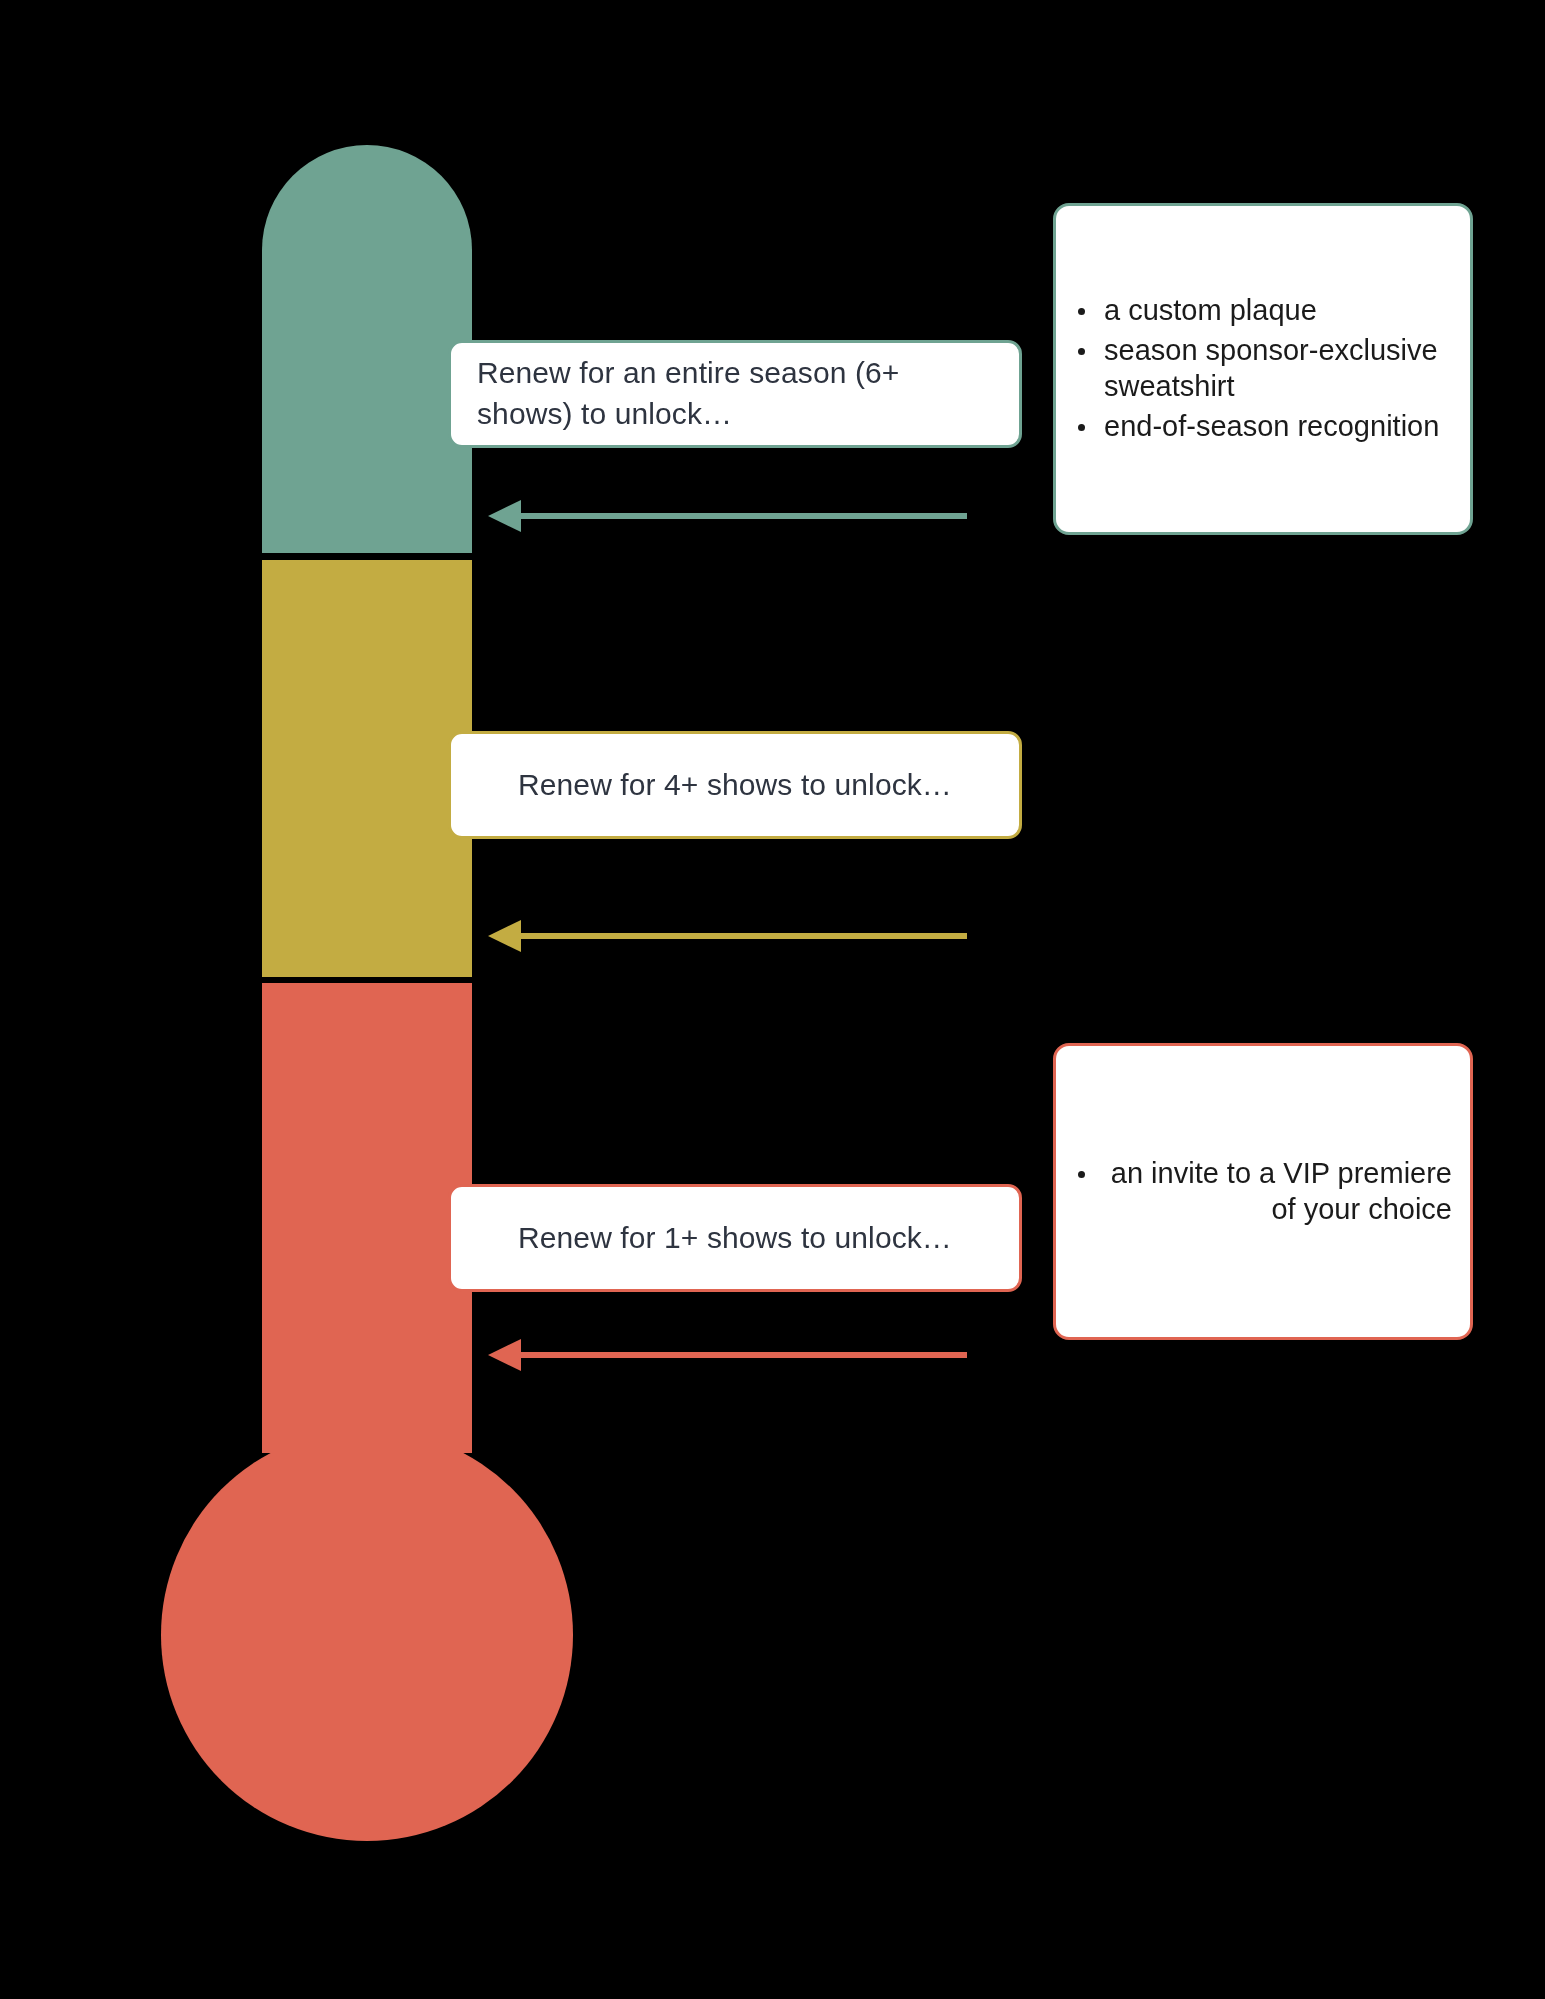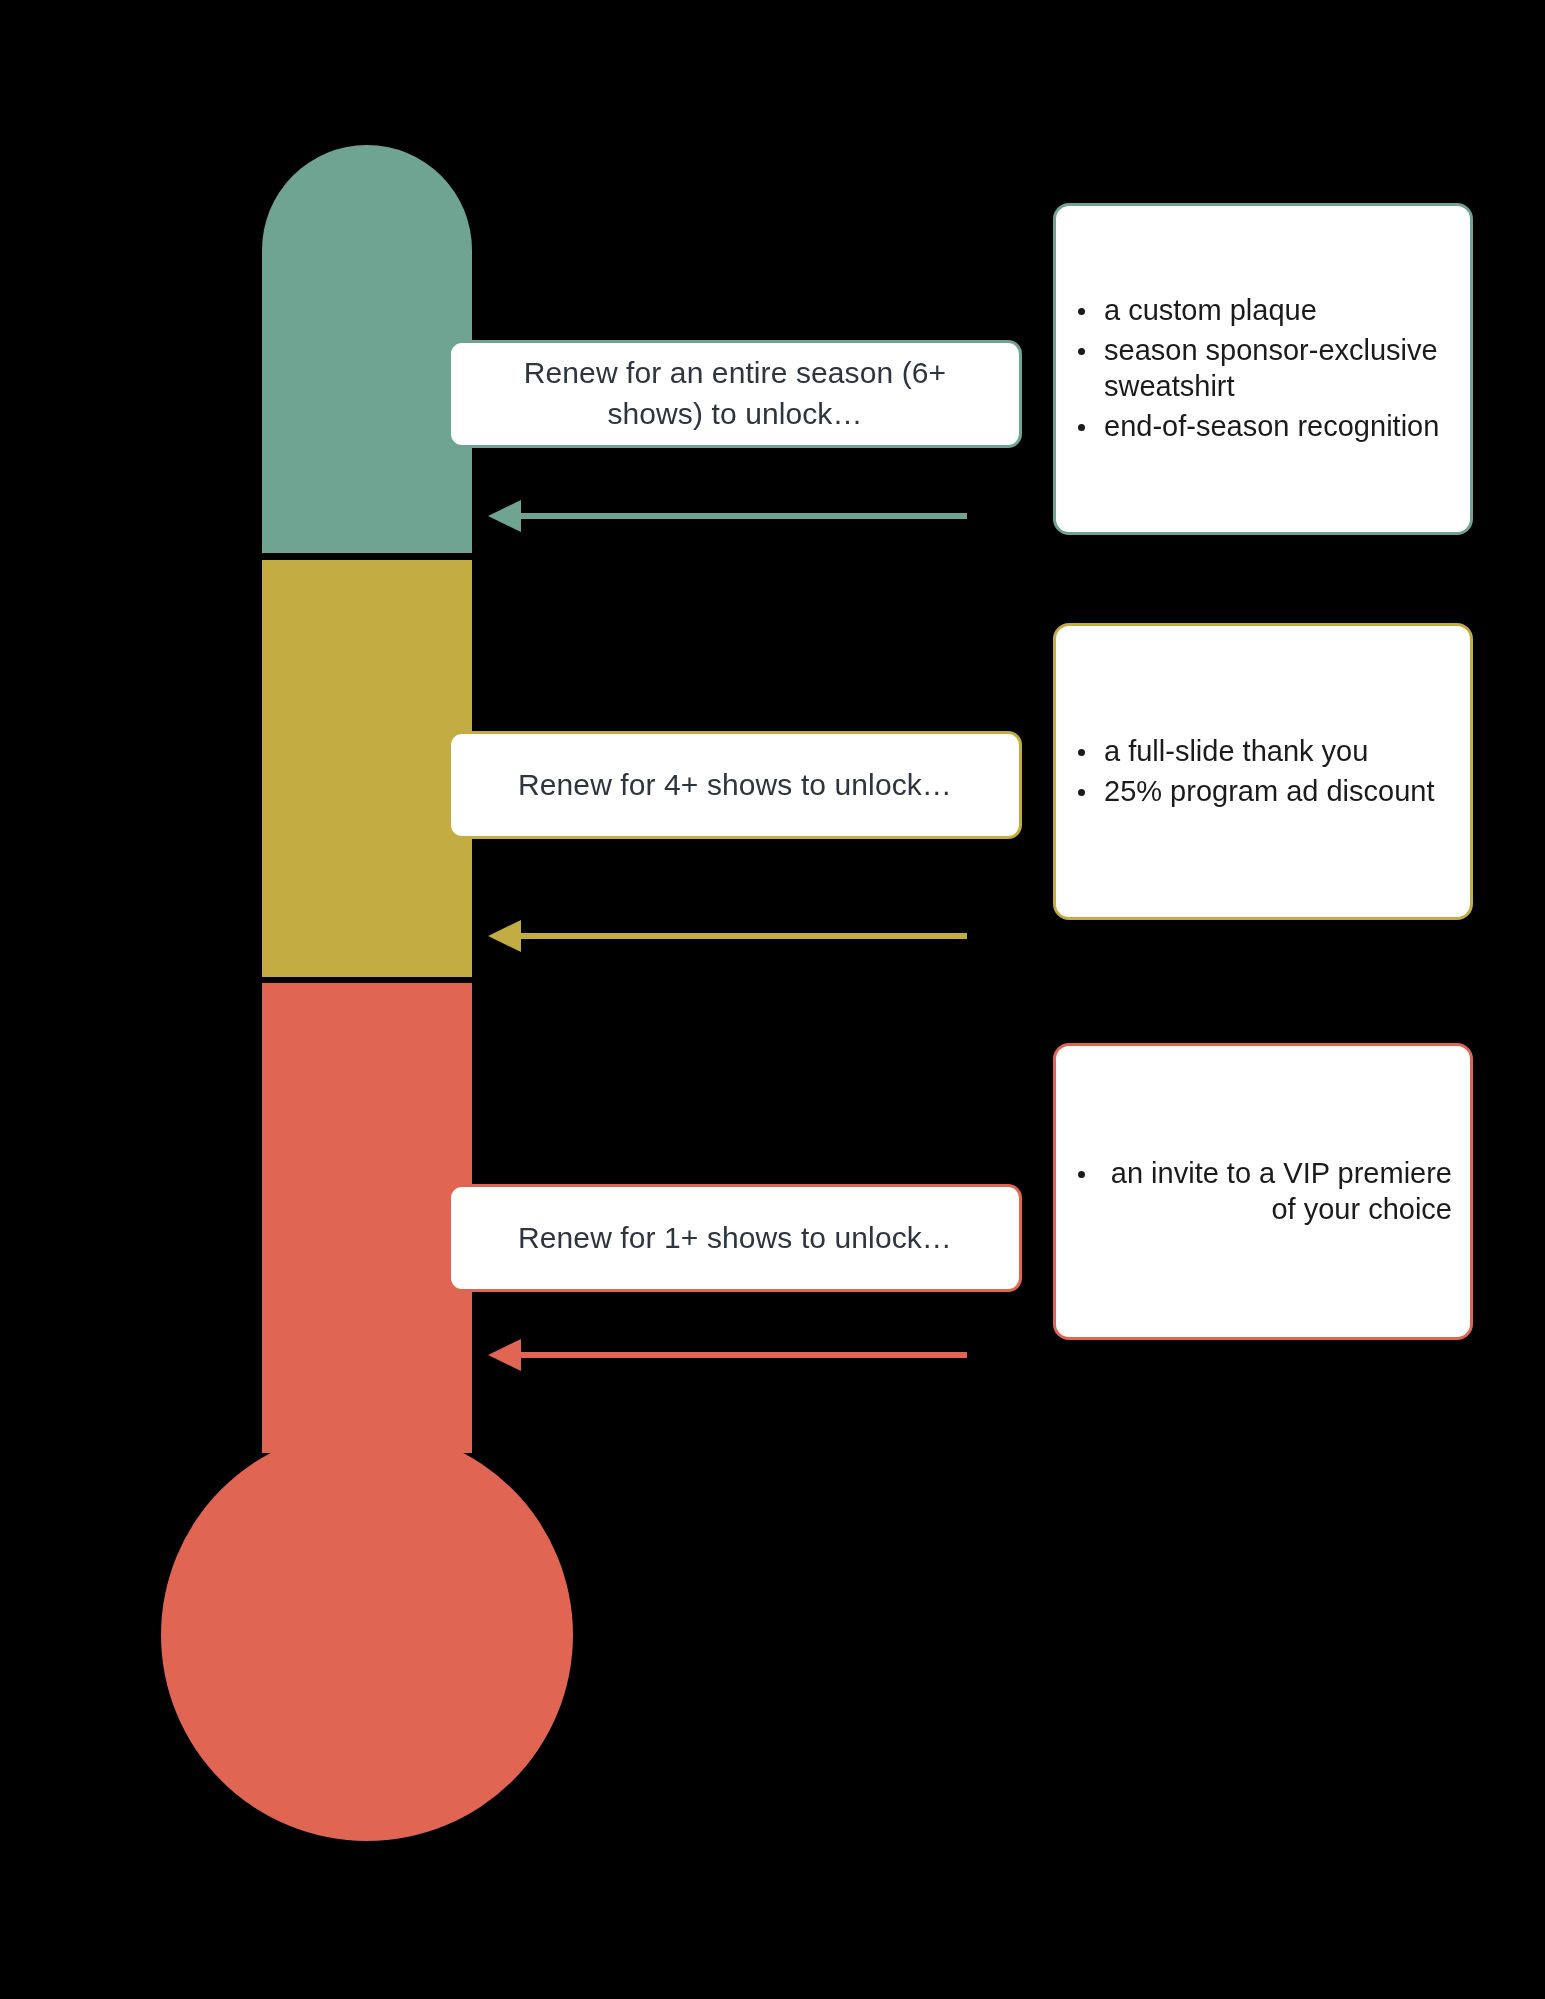--- a/index.html
+++ b/index.html
@@ -36,21 +36,20 @@
   .label-box {
     position: absolute;
     background: #FFFFFF;
     border-radius: 14px;
     border-style: solid;
     border-width: 3px;
     box-sizing: border-box;
     display: flex;
     align-items: center;
     justify-content: center;
-    text-align: center;
     padding: 10px 26px;
   }
   .label-box .label-text {
     color: #2E3440;
     font-size: 30px;
     line-height: 1.36;
     letter-spacing: 0.1px;
   }
 
   #label-box-green   { left: 448px; top: 340px;  width: 574px; height: 108px; border-color: #6FA392; }
@@ -148,26 +147,20 @@
       <li>a custom plaque</li>
       <li>season sponsor-exclusive sweatshirt</li>
       <li>end-of-season recognition</li>
     </ul>
   </div>
 
   <div class="label-box" id="label-box-yellow">
     <span class="label-text">Renew for 4+ shows to unlock…</span>
   </div>
 
-  <div class="benefit-box" id="benefit-box-yellow">
-    <ul>
-      <li>a full-slide thank you</li>
-      <li>25% program ad discount</li>
-    </ul>
-  </div>
 
   <div class="label-box" id="label-box-red">
     <span class="label-text">Renew for 1+ shows to unlock…</span>
   </div>
 
   <div class="benefit-box" id="benefit-box-red">
     <ul>
       <li>an invite to a VIP premiere of your choice</li>
     </ul>
   </div>

